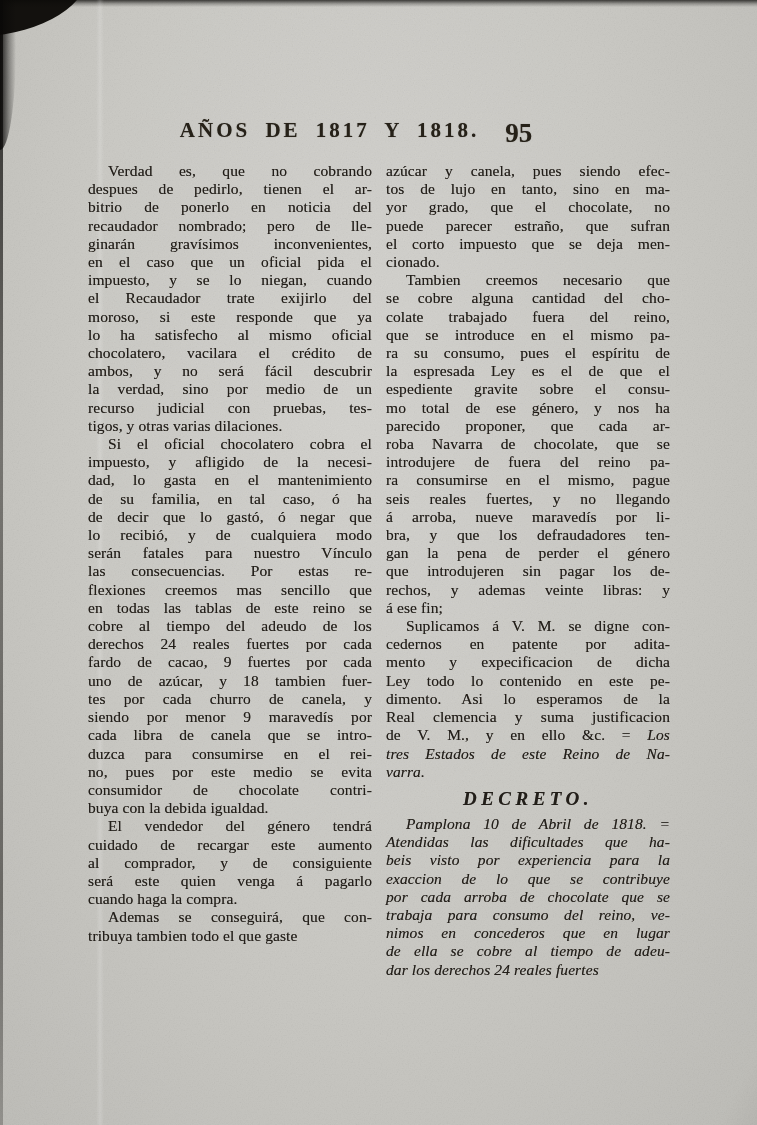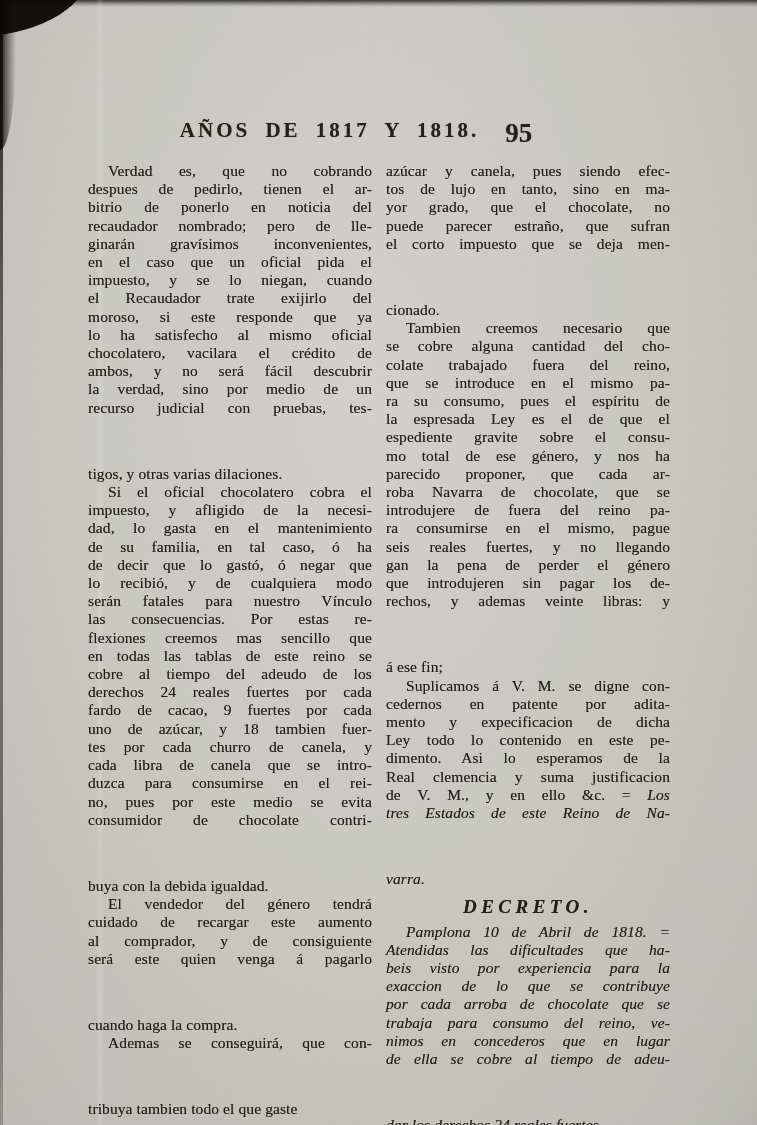--- a/index.html
+++ b/index.html
@@ -60,21 +60,21 @@
     display: flex; gap: 14px;
   }
   .col { width: 284px; }
   .line {
     font-size: 15.5px; line-height: 18.2px;
     letter-spacing: 0.1px;
     text-align: justify; text-align-last: justify;
     text-shadow: 0 0 0.6px rgba(32,27,21,0.55);
     white-space: normal;
   }
-  .line-last { text-align-last: left; margin-top: 48px; }
+  .line-last { text-align-last: left; }
   .indent { text-indent: 20px; }
   .italic { font-style: italic; }
   .decree-heading {
     text-align: center; font-style: italic; font-weight: bold;
     font-size: 19px; line-height: 22px; letter-spacing: 4.5px;
     margin: 7px 0 5px 0;
     text-shadow: 0 0 0.6px rgba(32,27,21,0.55);
   }
 </style>
 </head>
@@ -128,20 +128,21 @@
           <div class="line">lo recibió, y de cualquiera modo</div>
           <div class="line">serán fatales para nuestro Vínculo</div>
           <div class="line">las consecuencias. Por estas re-</div>
           <div class="line">flexiones creemos mas sencillo que</div>
           <div class="line">en todas las tablas de este reino se</div>
           <div class="line">cobre al tiempo del adeudo de los</div>
           <div class="line">derechos 24 reales fuertes por cada</div>
           <div class="line">fardo de cacao, 9 fuertes por cada</div>
           <div class="line">uno de azúcar, y 18 tambien fuer-</div>
           <div class="line">tes por cada churro de canela, y</div>
+          <div class="line">siendo por menor 9 maravedís por</div>
           <div class="line">cada libra de canela que se intro-</div>
           <div class="line">duzca para consumirse en el rei-</div>
           <div class="line">no, pues por este medio se evita</div>
           <div class="line">consumidor de chocolate contri-</div>
           <div class="line line-last">buya con la debida igualdad.</div>
         </div>
         <div class="para">
           <div class="line indent">El vendedor del género tendrá</div>
           <div class="line">cuidado de recargar este aumento</div>
           <div class="line">al comprador, y de consiguiente</div>
@@ -169,20 +170,22 @@
           <div class="line">que se introduce en el mismo pa-</div>
           <div class="line">ra su consumo, pues el espíritu de</div>
           <div class="line">la espresada Ley es el de que el</div>
           <div class="line">espediente gravite sobre el consu-</div>
           <div class="line">mo total de ese género, y nos ha</div>
           <div class="line">parecido proponer, que cada ar-</div>
           <div class="line">roba Navarra de chocolate, que se</div>
           <div class="line">introdujere de fuera del reino pa-</div>
           <div class="line">ra consumirse en el mismo, pague</div>
           <div class="line">seis reales fuertes, y no llegando</div>
+          <div class="line">á arroba, nueve maravedís por li-</div>
+          <div class="line">bra, y que los defraudadores ten-</div>
           <div class="line">gan la pena de perder el género</div>
           <div class="line">que introdujeren sin pagar los de-</div>
           <div class="line">rechos, y ademas veinte libras: y</div>
           <div class="line line-last">á ese fin;</div>
         </div>
         <div class="para">
           <div class="line indent">Suplicamos á V. M. se digne con-</div>
           <div class="line">cedernos en patente por adita-</div>
           <div class="line">mento y expecificacion de dicha</div>
           <div class="line">Ley todo lo contenido en este pe-</div>

